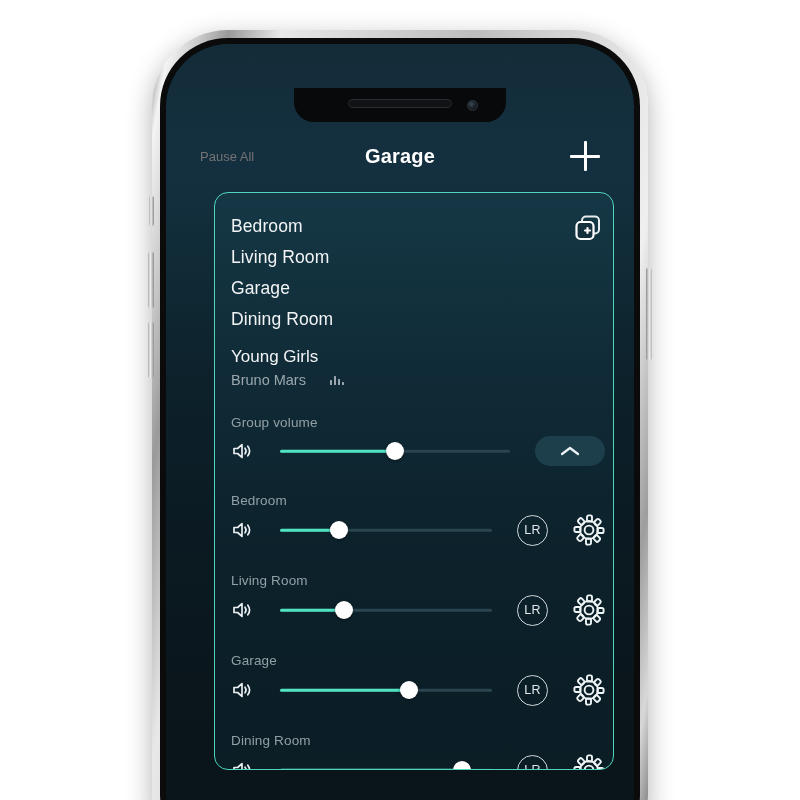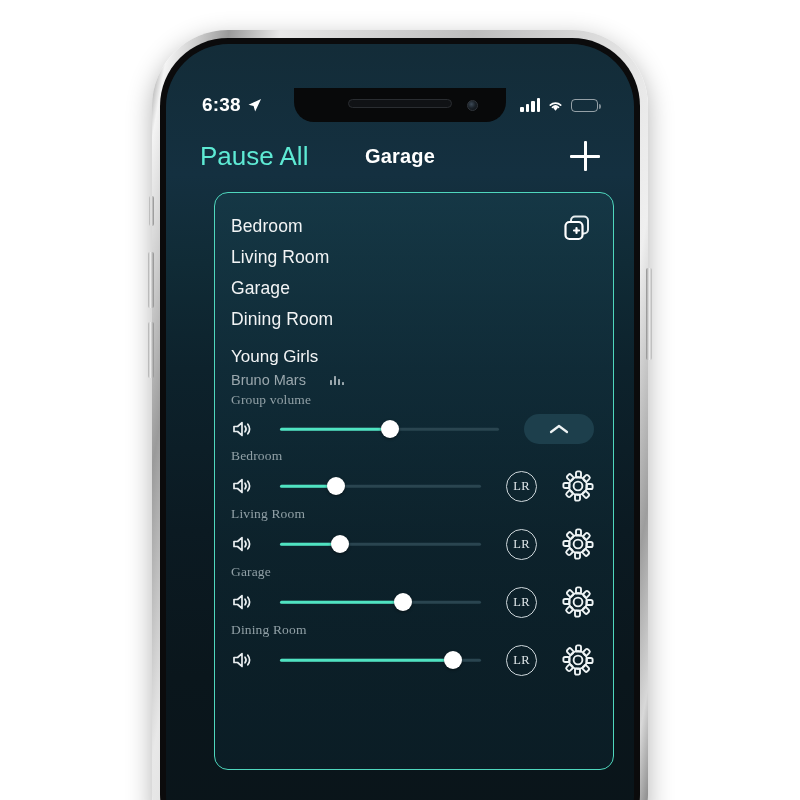--- a/index.html
+++ b/index.html
@@ -109,21 +109,21 @@
   }
   .batt-fill { height: 100%; background: #f5c518; border-radius: 2px; }
 
   
   .navbar {
     position: absolute; left: 0; right: 0; top: 84px;
     height: 56px; z-index: 7;
     display: flex; align-items: center; justify-content: space-between;
     padding: 0 34px; color: #fff;
   }
-  .nav-left { font-size: 26px; color: #5eead4; }
+  .nav-left { font-size: 13px; color: #737373; }
   .nav-title { font-size: 20px; font-weight: bold; letter-spacing: .2px;
                position: absolute; left: 50%; transform: translateX(-50%); }
   .nav-plus { width: 30px; height: 30px; position: relative; }
   .nav-plus::before, .nav-plus::after {
     content: ""; position: absolute; background: #fff; border-radius: 1px;
   }
   .nav-plus::before { left: 0; top: 13.5px; width: 30px; height: 3px; }
   .nav-plus::after  { top: 0; left: 13.5px; width: 3px; height: 30px; }
 
   
@@ -131,21 +131,21 @@
     position: absolute; left: 48px; top: 148px;
     width: 400px; height: 578px;
     border: 1.6px solid #4fd7bd;
     border-radius: 14px;
     background: linear-gradient(180deg,
         rgba(22,58,72,.72) 0%,
         rgba(17,47,60,.70) 30%,
         rgba(13,37,47,.72) 62%,
         rgba(11,31,40,.78) 100%);
     z-index: 5;
-    padding: 18px 19px 14px 16px;
+    padding: 18px 8px 14px 16px;
     overflow: hidden;
   }
 
   .room-list { position: relative; }
   .room-name {
     color: #f2f4f5; font-size: 17.5px; line-height: 31px;
     letter-spacing: .1px;
   }
   .group-add-icon {
     position: absolute; right: 2px; top: 2px;
@@ -187,21 +187,21 @@
   .np-title { color: #f2f4f5; font-size: 17px; }
   .np-artist { color: #9aa7ad; font-size: 14.5px; display: flex; align-items: center; gap: 24px; }
   .eq { display: flex; align-items: flex-end; gap: 1.5px; height: 10px; }
   .eq i { width: 2.5px; background: #9aa7ad; border-radius: .5px; display: block; }
   .eq i:nth-child(1) { height: 5px; }
   .eq i:nth-child(2) { height: 9px; }
   .eq i:nth-child(3) { height: 6px; }
   .eq i:nth-child(4) { height: 3px; }
 
   
-  .vol-block { margin-top: 4px; font-family: Liberation Serif, serif; }
+  .vol-block { margin-top: 27px; }
   .vol-label { color: #91a0a6; font-size: 13.5px; margin-bottom: 6px; letter-spacing: .15px; }
   .vol-row { display: flex; align-items: center; gap: 25px; }
   .spk { width: 24px; height: 22px; flex: 0 0 24px; }
   .slider { position: relative; flex: 1 1 auto; height: 22px; }
   .track {
     position: absolute; left: 0; right: 0; top: 50%; transform: translateY(-50%);
     height: 2.5px; background: #2a4550; border-radius: 2px;
   }
   .fill {
     position: absolute; left: 0; top: 50%; transform: translateY(-50%);
@@ -237,44 +237,20 @@
     <div class="phone-mid">
       <div class="phone-screen">
 
         <div class="app-bg"></div>
 
         <div class="notch">
           <div class="speaker"></div>
           <div class="front-cam"></div>
         </div>
 
-        <div class="statusbar">
-          <div class="sb-time">
-            <span>6:38</span>
-            <svg width="15" height="15" viewBox="0 0 16 16">
-              <path d="M15 1 L1.6 7.1 L7 8.6 L8.7 14.4 Z" fill="#ffffff"></path>
-            </svg>
-          </div>
-          <div class="sb-right">
-            <span class="bars">
-              <i></i>
-                <i></i>
-                <i></i>
-                <i></i>
-            </span>
-            <svg width="17" height="13" viewBox="0 0 20 15">
-              <path d="M10 13.6 L7.1 10.2 A4.6 4.6 0 0 1 12.9 10.2 Z" fill="#fff"></path>
-              <path d="M3.9 7.0 A9 9 0 0 1 16.1 7.0" stroke="#fff" stroke-width="2" fill="none" stroke-linecap="round"></path>
-              <path d="M6.4 9.6 A5.6 5.6 0 0 1 13.6 9.6" stroke="#fff" stroke-width="2" fill="none" stroke-linecap="round"></path>
-            </svg>
-            <span class="batt">
-              <span class="batt-fill" id="battfill" style="width: 26%; background: rgb(245, 197, 24);"></span>
-            </span>
-          </div>
-        </div>
 
         <div class="navbar">
           <div class="nav-left">Pause All</div>
           <div class="nav-title">Garage</div>
           <div class="nav-plus"></div>
         </div>
 
         <div class="card">
 
           <div class="room-list">

